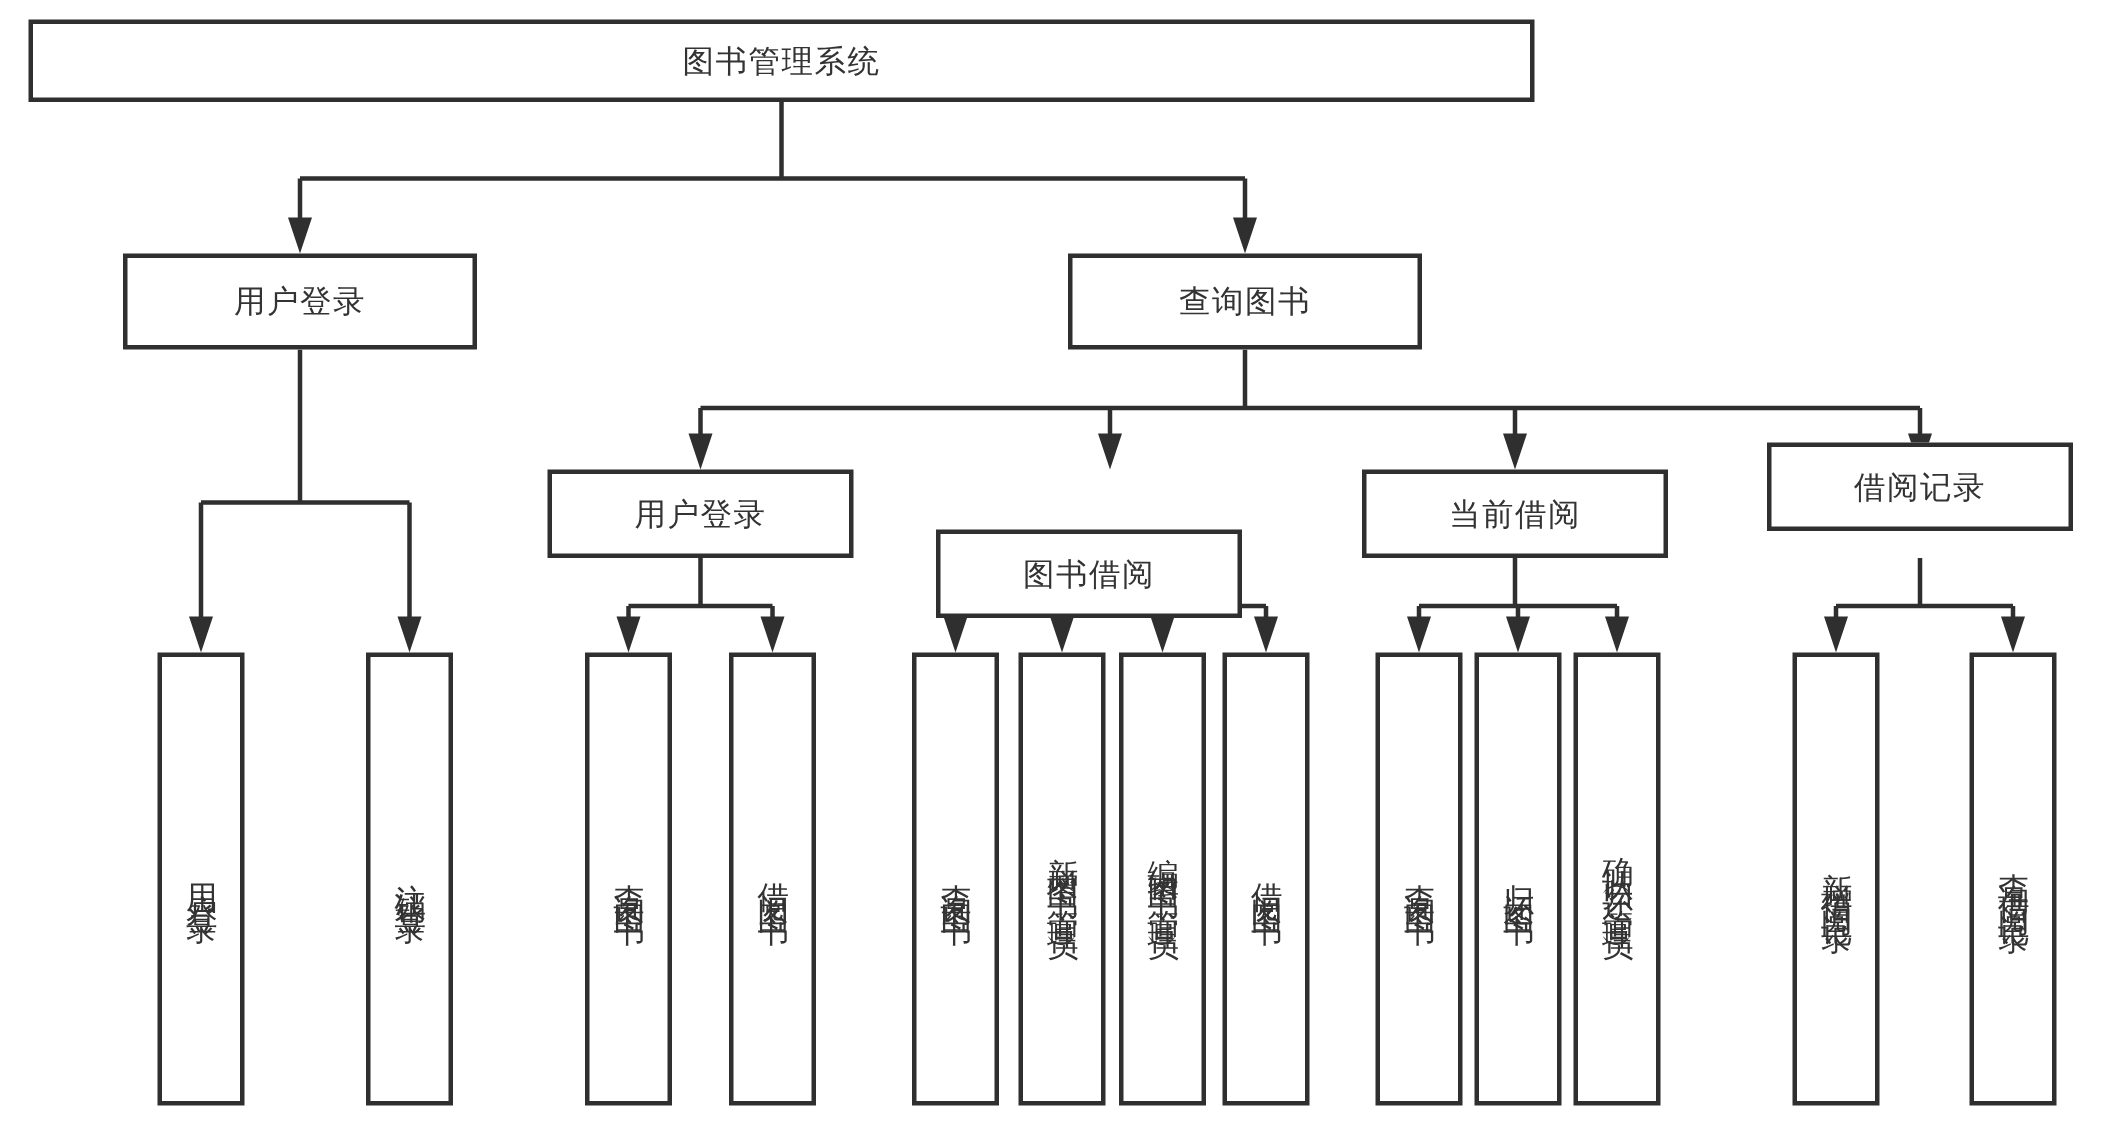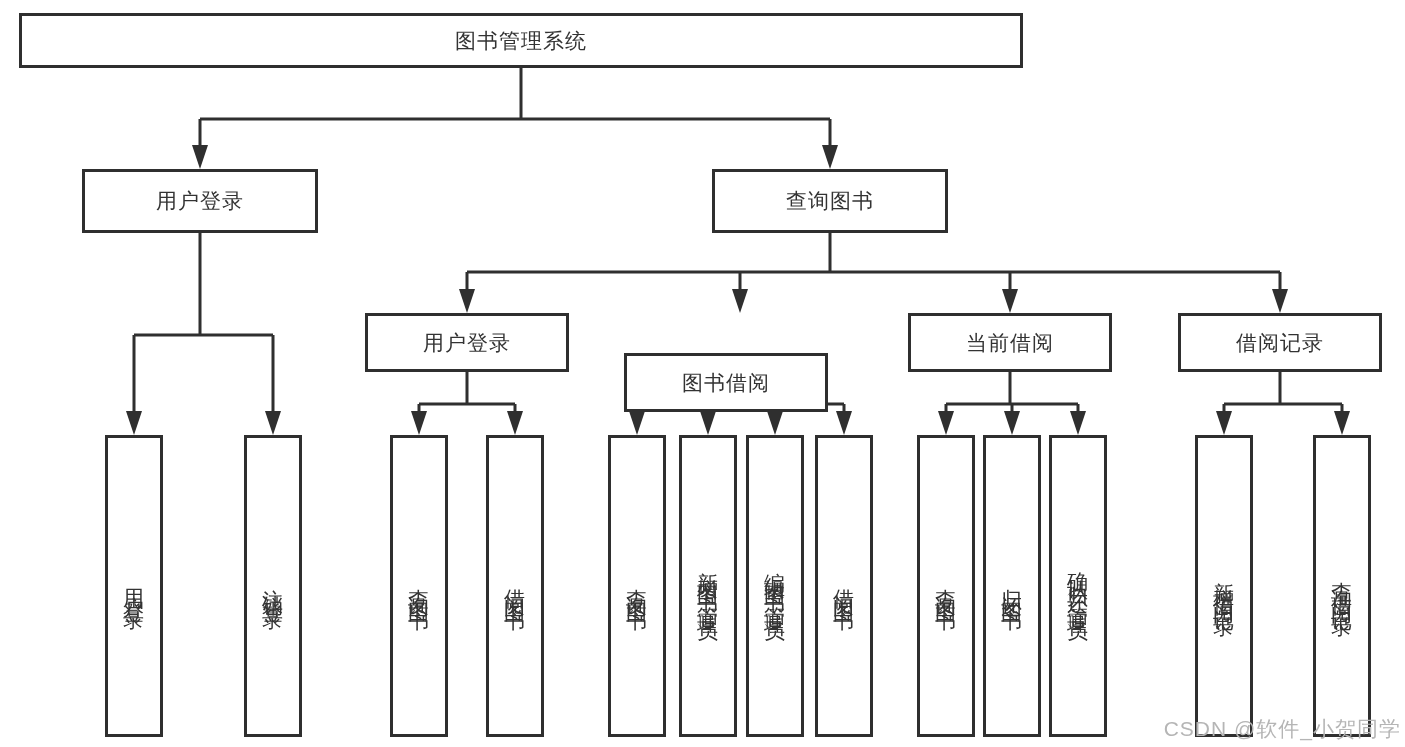--- a/index.html
+++ b/index.html
@@ -47,21 +47,21 @@
   .n-root  { left: 19px;   top: 13px;  width: 1004px; height: 55px; }
 
   
   .n-l2-0  { left: 82px;   top: 169px; width: 236px;  height: 64px; }
   .n-l2-1  { left: 712px;  top: 169px; width: 236px;  height: 64px; }
 
   
   .n-l3-0  { left: 365px;  top: 313px; width: 204px;  height: 59px; }
   .n-l3-1  { left: 624px;  top: 313px; width: 204px;  height: 59px; margin-top: 40px; }
   .n-l3-2  { left: 908px;  top: 313px; width: 204px;  height: 59px; justify-content: center; }
-  .n-l3-3  { left: 1178px; top: 313px; width: 204px;  height: 59px; }
+  .n-l3-3  { left: 1178px; top: 295px; width: 204px;  height: 59px; }
 
   
   .leaf    { top: 435px; width: 58px; height: 302px; }
 
   .n-g1-0  { left: 105px; }
   .n-g1-1  { left: 244px; }
 
   .n-g2-0  { left: 390px; }
   .n-g2-1  { left: 486px; }
 
@@ -171,15 +171,14 @@
     <span class="vtext">确认归还（管理员）</span>
   </div>
 
   <div class="node v leaf n-g5-0">
     <span class="vtext">新增借阅记录</span>
   </div>
   <div class="node v leaf n-g5-1">
     <span class="vtext">查询借阅记录</span>
   </div>
 
-  <div class="watermark">CSDN @软件_小贺同学</div>
 
 </div>
 
 </body></html>

